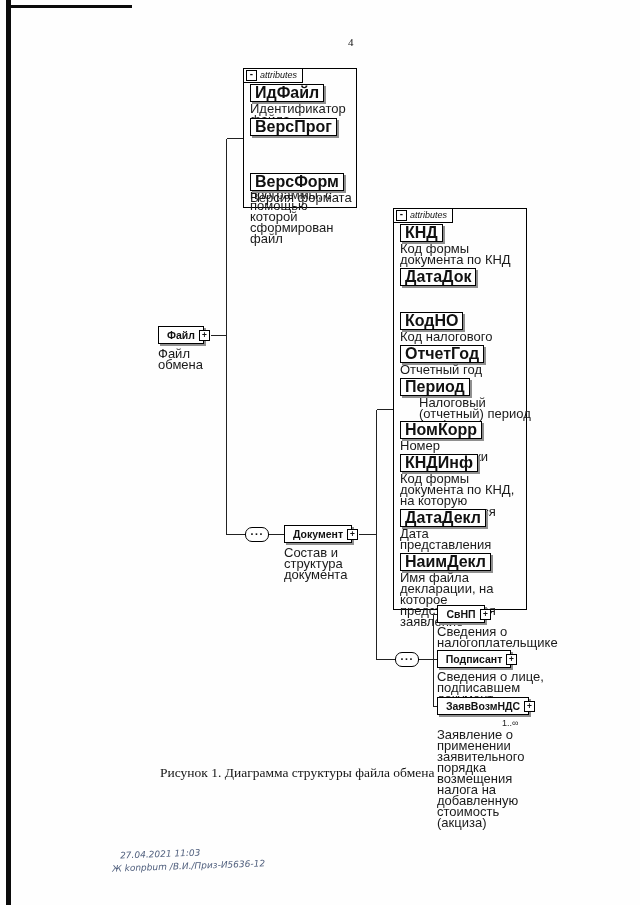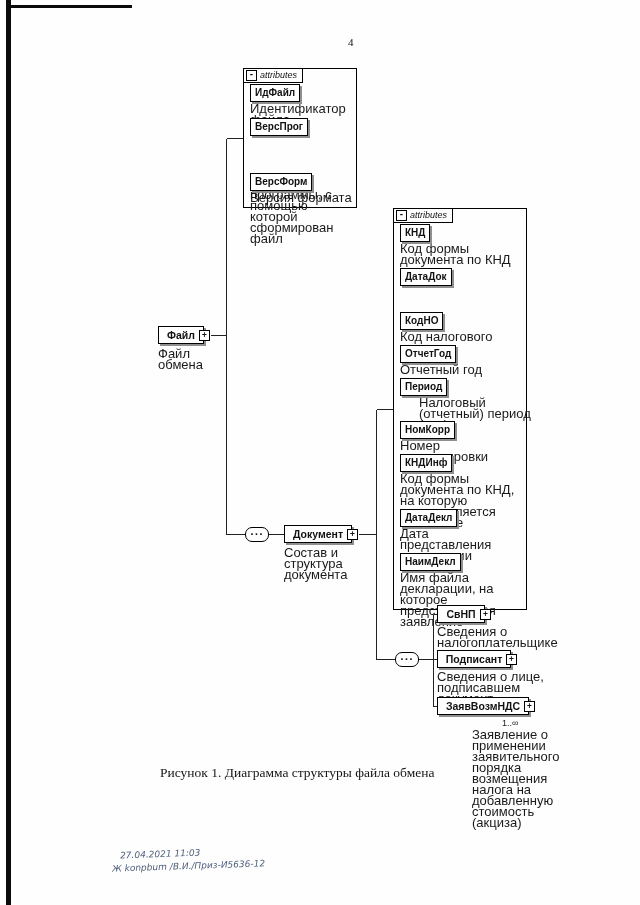--- a/index.html
+++ b/index.html
@@ -24,21 +24,21 @@
     background:#fff;
     box-shadow:2px 2px 0 #8f8f8f;
     font-weight:bold;
     font-size:10.5px;
     line-height:14px;
     padding:1px 4px;
     white-space:nowrap;
     box-sizing:border-box;
   }
   .el{text-align:center;height:18px;}
-  .attr{font-size:10px;}
+  .attr{font-size:16px;}
   .plus{
     position:absolute;right:-7px;top:50%;margin-top:-5px;
     width:9px;height:9px;border:1px solid #000;background:#fff;
     font:bold 8px/8px "DejaVu Sans Mono",monospace;text-align:center;
     box-shadow:none;
   }
   .ann{
     position:absolute;
     font-size:13px;line-height:11px;color:#1a1a1a;
   }
@@ -165,20 +165,20 @@
     <span>Подписант</span>
     <span class="plus">+</span>
   </div>
   <div class="ann" style="left:437px;top:671px;width:112px;">Сведения о лице, подписавшем документ</div>
 
   <div class="el" style="left:437px;top:697px;width:92px;">
     <span>ЗаявВозмНДС</span>
     <span class="plus">+</span>
   </div>
   <div class="occ" style="left:502px;top:718px;">1..∞</div>
-  <div class="ann" style="left:437px;top:729px;width:105px;margin-left:35px;">Заявление о применении заявительного порядка возмещения налога на добавленную стоимость (акциза)</div>
+  <div class="ann" style="left:437px;top:729px;width:105px;">Заявление о применении заявительного порядка возмещения налога на добавленную стоимость (акциза)</div>
 
   <div class="caption">Рисунок 1. Диаграмма структуры файла обмена</div>
 
   <div class="stamp" style="left:120px;top:849px;">27.04.2021 11:03</div>
   <div class="stamp" style="left:112px;top:861px;">Ж konpbum /В.И./Приз-И5636-12</div>
 
 </div>
 
 </body></html>

